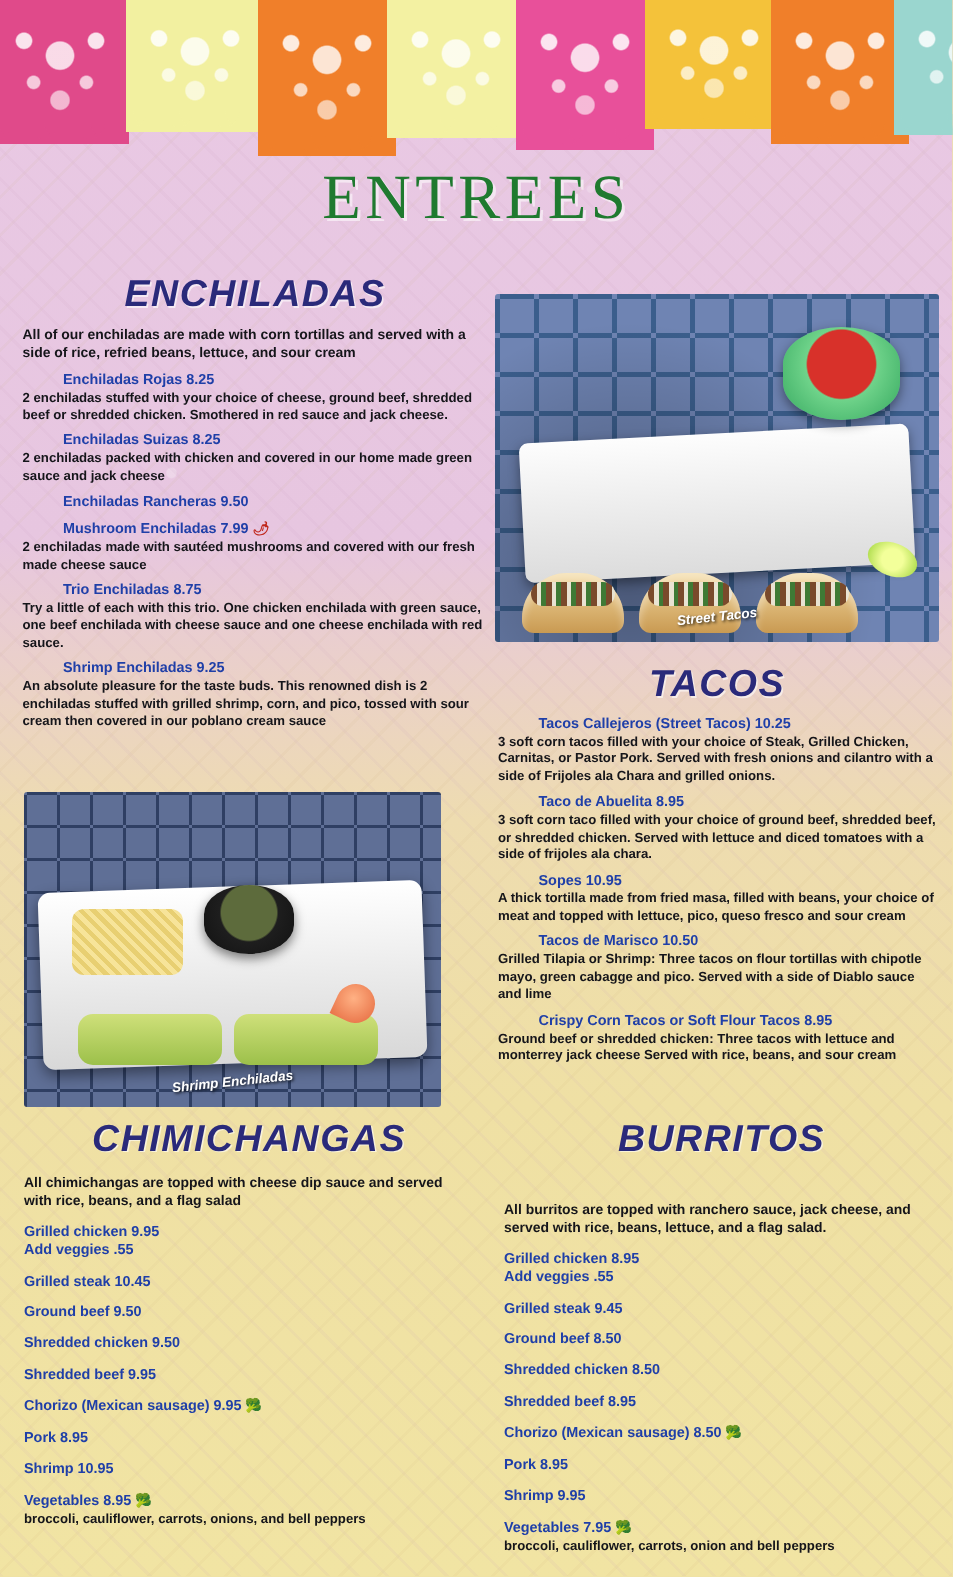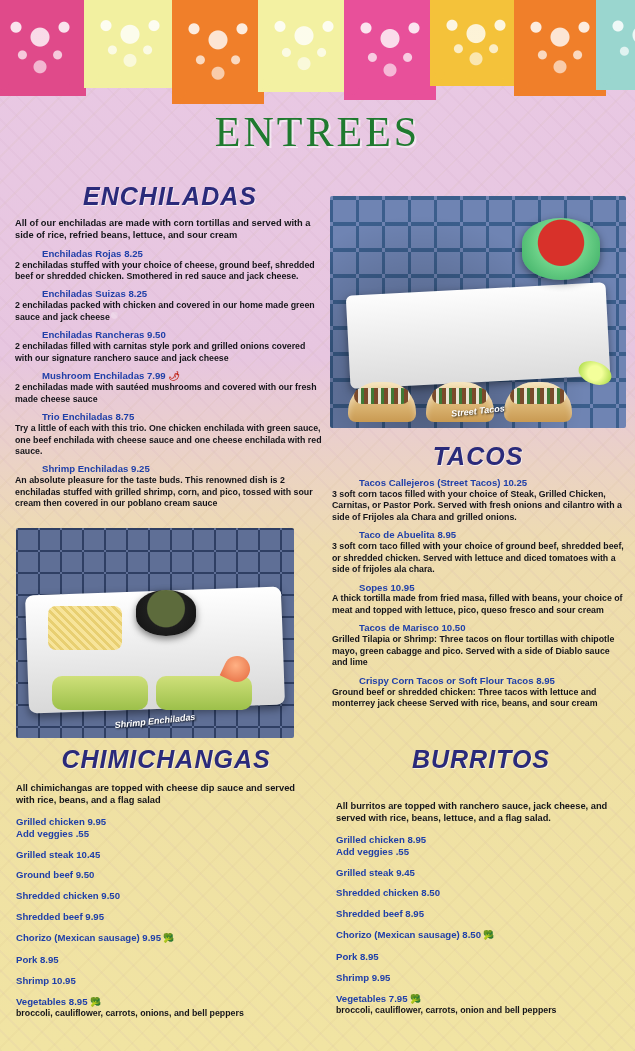--- a/index.html
+++ b/index.html
@@ -199,21 +199,20 @@
         <div class="item-desc">2 enchiladas stuffed with your choice of cheese, ground beef, shredded beef or shredded chicken. Smothered in red sauce and jack cheese.</div>
       </div>
 
       <div class="item">
         <div class="item-head"><span>Enchiladas Suizas</span> <span class="price">8.25</span></div>
         <div class="item-desc">2 enchiladas packed with chicken and covered in our home made green sauce and jack cheese</div>
       </div>
 
       <div class="item">
         <div class="item-head"><span>Enchiladas Rancheras</span> <span class="price">9.50</span></div>
-        <div class="item-desc">2 enchiladas filled with carnitas style pork and grilled onions covered with our signature ranchero sauce and jack cheese</div>
       </div>
 
       <div class="item">
         <div class="item-head"><span>Mushroom Enchiladas</span> <span class="price">7.99</span> <span class="hot">🌶</span></div>
         <div class="item-desc">2 enchiladas made with sautéed mushrooms and covered with our fresh made cheese sauce</div>
       </div>
 
       <div class="item">
         <div class="item-head"><span>Trio Enchiladas</span> <span class="price">8.75</span></div>
         <div class="item-desc">Try a little of each with this trio. One chicken enchilada with green sauce, one beef enchilada with cheese sauce and one cheese enchilada with red sauce.</div>
@@ -328,20 +327,24 @@
       <div class="list-line">
         <span>Grilled chicken</span>
         <span>8.95</span>
         <span class="sub">Add veggies .55</span>
       </div>
       <div class="list-line">
         <span>Grilled steak</span>
         <span>9.45</span>
       </div>
       <div class="list-line">
+        <span>Ground beef</span>
+        <span>8.50</span>
+      </div>
+      <div class="list-line">
         <span>Shredded chicken</span>
         <span>8.50</span>
       </div>
       <div class="list-line">
         <span>Shredded beef</span>
         <span>8.95</span>
       </div>
       <div class="list-line">
         <span>Chorizo (Mexican sausage)</span>
         <span>8.50</span>

